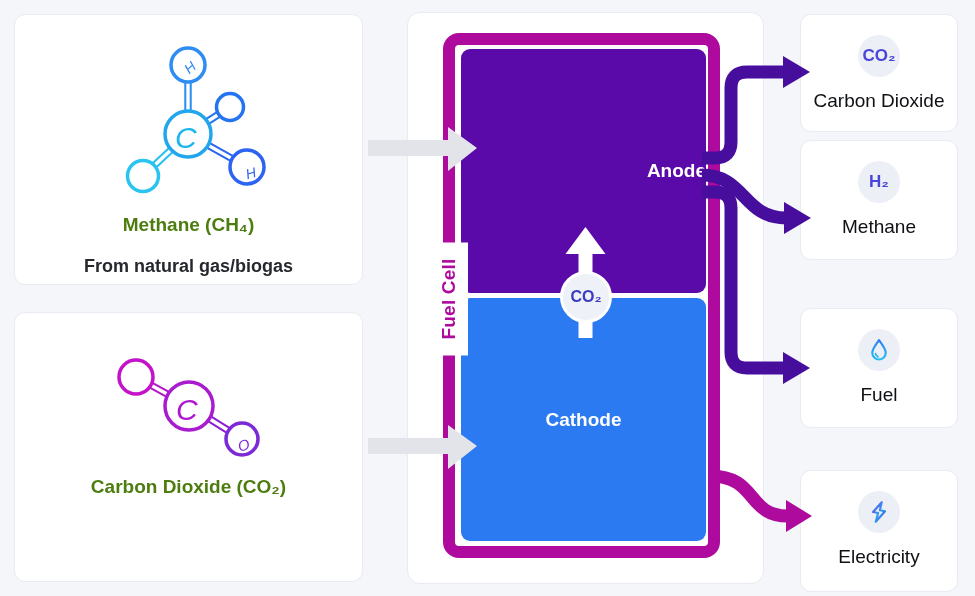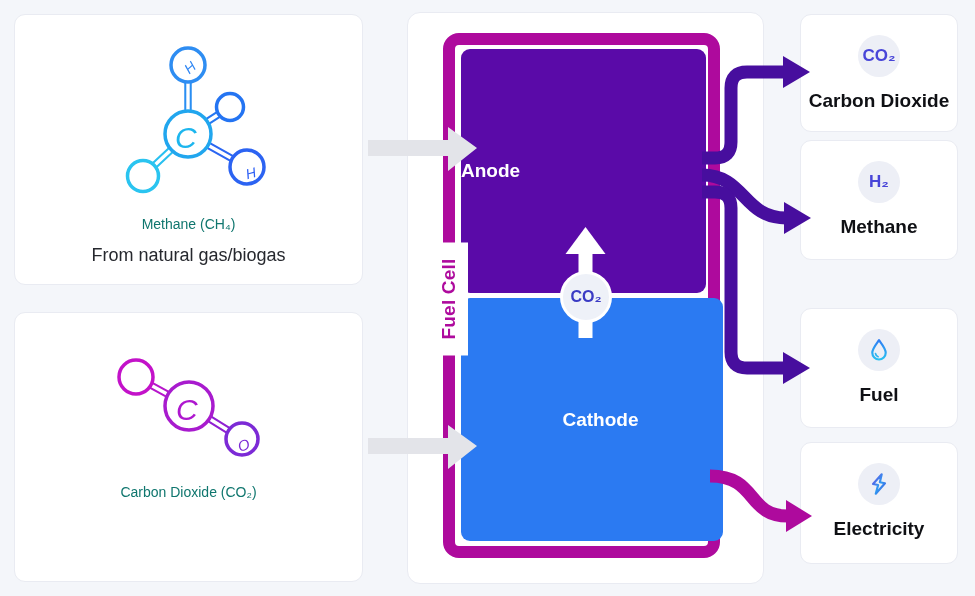--- a/index.html
+++ b/index.html
@@ -1,44 +1,44 @@
 <!DOCTYPE html>
 <html><head>
 <meta charset="utf-8">
 <style>
   html,body{margin:0;padding:0;background:#f4f6fa;}
   .stage{position:relative;width:975px;height:596px;background:#f4f6fa;overflow:hidden;
          font-family:"Liberation Sans","DejaVu Sans",sans-serif;}
   .card{position:absolute;background:#ffffff;border:1px solid #e9ebf2;border-radius:11px;box-sizing:border-box;}
   .input-card{display:flex;flex-direction:column;align-items:center;text-align:center;}
-  .card-title{font-size:14px;font-weight:400;color:#0f766e;line-height:23px;}
-  .card-sub{font-size:18px;font-weight:400;color:#26282e;line-height:22px;margin-top:8px;}
+  .card-title{font-size:19px;font-weight:700;color:#4d7c0f;line-height:23px;}
+  .card-sub{font-size:18px;font-weight:700;color:#26282e;line-height:22px;margin-top:19px;}
   
   .fc-card{left:407px;top:12px;width:357px;height:572px;border-radius:13px;}
   .fc-border{position:absolute;left:35px;top:20px;width:277px;height:525px;box-sizing:border-box;
              border:12px solid #ae0a9d;border-radius:16px;}
   .anode{position:absolute;left:53px;top:36px;width:245px;height:244px;background:#5a0aa8;border-radius:9px;
-         display:flex;align-items:center;justify-content:flex-start;}
+         display:flex;align-items:center;justify-content:flex-end;}
   .cathode{position:absolute;left:53px;top:285px;width:245px;height:243px;background:#2b7af2;border-radius:9px;
-         display:flex;align-items:center;justify-content:center;padding-left:17px;}
+         display:flex;align-items:center;justify-content:center;}
   .electrode-label{color:#ffffff;font-size:19px;font-weight:700;}
   .fc-label{position:absolute;left:41px;top:286px;transform:translate(-50%,-50%) rotate(-90deg);
             background:#ffffff;color:#ae0a9d;font-size:19px;font-weight:700;
             padding:8px 16px;white-space:nowrap;letter-spacing:.2px;}
   .fc-inner-svg{position:absolute;left:0;top:0;pointer-events:none;}
   .co2-bubble{position:absolute;left:152px;top:258px;width:52px;height:52px;border-radius:50%;
               background:#eef1f8;border:3px solid #ffffff;box-sizing:border-box;
               display:flex;align-items:center;justify-content:center;
               color:#3b3bc4;font-size:16px;font-weight:700;}
   
   .out-card{left:800px;width:158px;display:flex;flex-direction:column;align-items:center;}
   .badge{width:42px;height:42px;border-radius:50%;background:#edeff6;margin-top:20px;
          display:flex;align-items:center;justify-content:center;
          color:#4845d8;font-size:17px;font-weight:600;}
-  .out-label{font-size:19px;font-weight:700;color:#0f1014;margin-top:13px;}
+  .out-label{font-size:19px;font-weight:400;color:#0f1014;margin-top:13px;}
   .overlay{position:absolute;left:0;top:0;pointer-events:none;}
   .molecule{display:block;}
 </style>
 </head>
 <body>
 
 <div class="stage">
 
   <div class="card input-card" style="left:14px;top:14px;width:349px;height:271px;">
     <svg class="molecule" width="170" height="165" viewBox="0 0 170 165" style="margin-top:21px;">
@@ -73,21 +73,21 @@
         <line x1="85" y1="65" x2="138" y2="98" stroke="#9020d2" stroke-width="7.5"></line>
         <line x1="85" y1="65" x2="32" y2="36" stroke="#ffffff" stroke-width="3.4"></line>
         <line x1="85" y1="65" x2="138" y2="98" stroke="#ffffff" stroke-width="3.4"></line>
       </g>
       <circle cx="32" cy="36" r="17" fill="#ffffff" stroke="#c312c9" stroke-width="3.5"></circle>
       <circle cx="138" cy="98" r="16" fill="#ffffff" stroke="#7c2ad6" stroke-width="3.5"></circle>
       <circle cx="85" cy="65" r="24" fill="#ffffff" stroke="#a81bce" stroke-width="3.5"></circle>
       <text x="72" y="79" font-size="30" font-style="italic" fill="#ae17cf">C</text>
       <text x="134" y="110" font-size="15" font-style="italic" fill="#7c2ad6" transform="rotate(-18 138 105)">O</text>
     </svg>
-    <div class="card-title" style="margin-top:10px;">Carbon Dioxide (CO₂)</div>
+    <div class="card-title" style="margin-top:4px;">Carbon Dioxide (CO₂)</div>
   </div>
 
   <div class="card fc-card">
     <div class="fc-border"></div>
     <div class="anode">
       <span class="electrode-label">Anode</span>
     </div>
     <div class="cathode">
       <span class="electrode-label">Cathode</span>
     </div>
@@ -124,21 +124,21 @@
               <stop offset="1" stop-color="#29c0f1"></stop>
           </linearGradient>
         </defs>
         <path d="M12 3 C 9.3 6.8 5.8 10.9 5.8 14.6 A 6.2 6.2 0 0 0 18.2 14.6 C 18.2 10.9 14.7 6.8 12 3 Z" fill="none" stroke="url(#gradDrop)" stroke-width="2" stroke-linejoin="round"></path>
         <path d="M 8.8 15.3 A 3.6 3.6 0 0 0 11.2 18.2" fill="none" stroke="#2bb3f0" stroke-width="1.6" stroke-linecap="round"></path>
       </svg>
     </div>
     <div class="out-label">Fuel</div>
   </div>
 
-  <div class="card out-card" style="top:442px;height:122px;">
+  <div class="card out-card" style="top:470px;height:122px;">
     <div class="badge">
       <svg width="26" height="26" viewBox="0 0 24 24">
         <defs>
           <linearGradient id="gradBolt" x1="0" y1="0" x2="1" y2="1">
             <stop offset="0" stop-color="#6a4ae0"></stop>
               <stop offset="0.55" stop-color="#2e9bf2"></stop>
             <stop offset="1" stop-color="#4a4ad8"></stop>
           </linearGradient>
         </defs>
         <path d="M 14.5 3 L 6.5 12 L 11.2 12.9 L 9 21 L 17.5 11.3 L 12.8 10.4 Z" fill="none" stroke="url(#gradBolt)" stroke-width="2" stroke-linejoin="round"></path>

